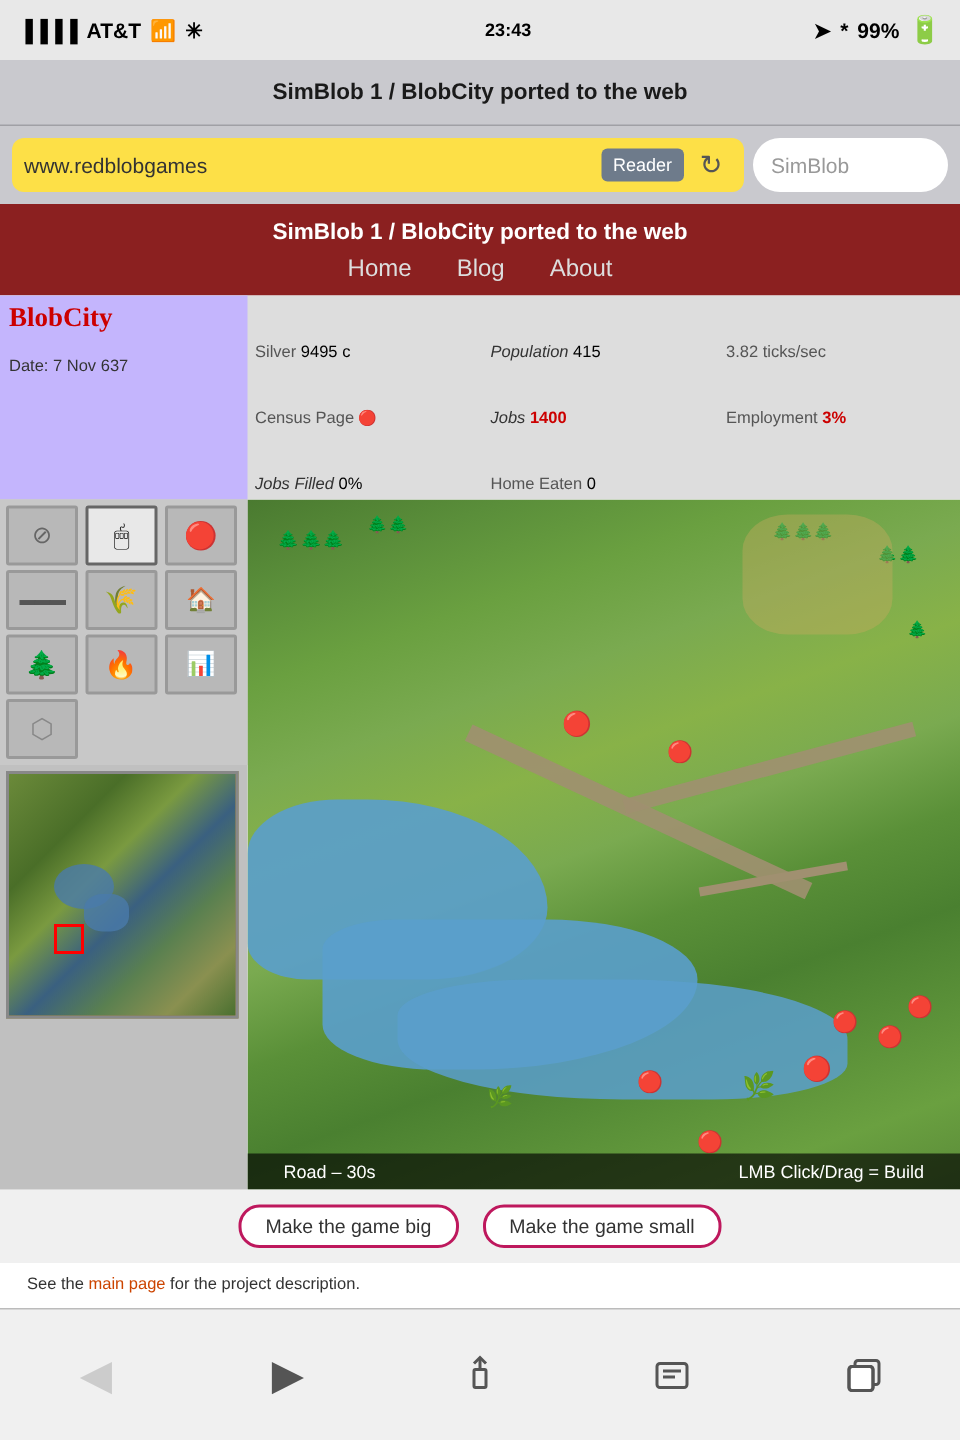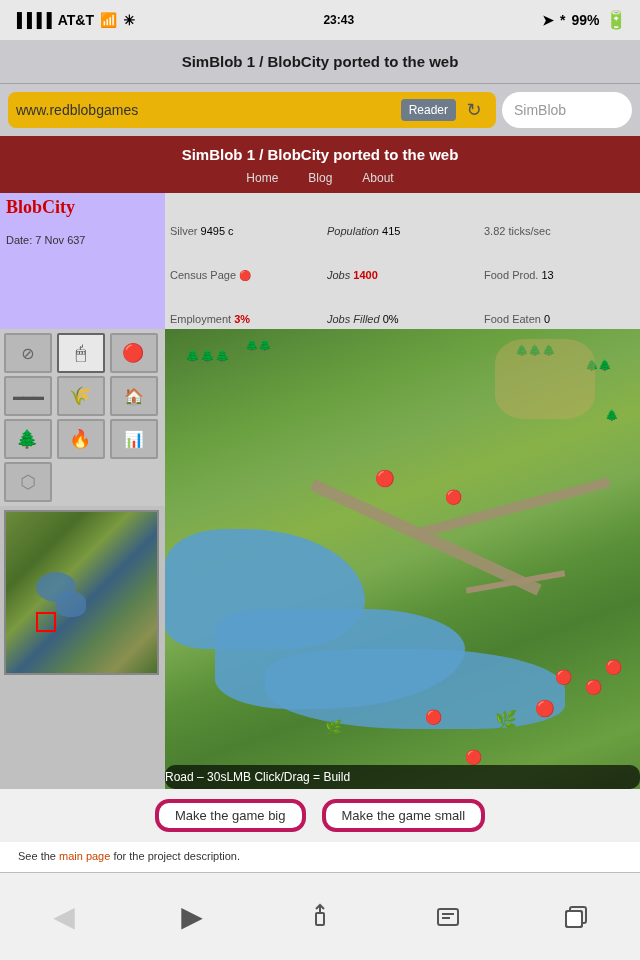--- a/index.html
+++ b/index.html
@@ -20,21 +20,21 @@
       display: flex; align-items: center; justify-content: center;
       border-bottom: 1px solid #a0a0a5;
     }
     #browser-title-bar span { font-size: 15px; font-weight: 600; color: #1a1a1a; }
 
     #address-bar-row {
       background: #c9c9ce; height: 52px;
       display: flex; align-items: center; padding: 6px 8px; gap: 6px;
     }
     .url-box {
-      flex: 1; height: 36px; background: #eab308; border-radius: 8px;
+      flex: 1; height: 36px; background: #fde047; border-radius: 8px;
       display: flex; align-items: center; padding: 0 8px; gap: 4px;
       border: none; font-size: 14px; color: #333;
     }
     .url-text { flex: 1; font-size: 14px; color: #333; }
     .reader-btn {
       background: #6e7b8b; color: white; border: none; border-radius: 4px;
       padding: 4px 8px; font-size: 12px; cursor: pointer;
     }
     .refresh-btn {
       width: 28px; height: 28px; background: none; border: none;
@@ -51,21 +51,21 @@
       width: 640px; background: white;
     }
 
     
     #site-header {
       background: #8b2020; width: 100%; padding: 10px 0 4px;
       display: flex; flex-direction: column; align-items: center;
     }
     #site-title { color: white; font-size: 15px; font-weight: 600; margin-bottom: 4px; }
     #site-nav { display: flex; gap: 30px; padding: 4px 0; }
-    .nav-item { color: #ddd; font-size: 12px; cursor: pointer; }
+    .nav-item { color: #ddd; font-size: 16px; cursor: pointer; }
 
     
     #game-info {
       background: #ddd; display: flex; width: 100%;
     }
     #left-panel { width: 165px; background: #c4b5fd; padding: 4px 6px; flex-shrink: 0; }
     .blob-city-logo { color: #cc0000; font-size: 18px; font-weight: bold; font-family: Georgia, serif; }
     .date-text { font-size: 11px; color: #333; margin-top: 16px; }
     #right-stats { flex: 1; display: grid; grid-template-columns: 1fr 1fr 1fr; font-size: 11px; padding: 2px; }
     .stat-cell { padding: 2px 3px; margin-top: 28px; }
@@ -86,21 +86,21 @@
     .tool-btn.active { background: #e8e8e8; border-color: #666; }
 
     #minimap { width: 155px; height: 165px; background: #8a7a3a; margin: 4px; overflow: hidden; position: relative; border: 2px solid #888; }
 
     #game-map { flex: 1; position: relative; overflow: hidden; }
     #game-buttons {
       display: flex; justify-content: center; gap: 16px; padding: 10px 0;
       background: #f0f0f0;
     }
     .game-size-btn {
-      background: white; border: 4px solid #be185d; border-radius: 14px;
+      background: white; border: 2px solid #be185d; border-radius: 14px;
       padding: 5px 16px; font-size: 13px; cursor: pointer; color: #333;
     }
     #description-text {
       padding: 8px 18px; font-size: 11px; color: #333; text-align: left;
     }
     .main-link { color: #cc4400; text-decoration: none; }
     #how-to-play { padding: 8px 16px; font-size: 17px; font-weight: bold; color: #111; }
 
     
     #browser-toolbar {
@@ -188,35 +188,31 @@
         </div>
 
         <div class="stat-cell" style="display:flex;align-items:center;gap:3px;">
           <span class="stat-label">Census Page </span>
           <span style="color:red;font-size:10px;">🔴</span>
         </div>
         <div class="stat-cell">
           <span class="stat-label-italic">Jobs </span>
           <span class="stat-value">1400</span>
         </div>
-        <div class="stat-cell">
-          <span class="stat-label">Food Prod. </span>
-          <span class="stat-value-black">13</span>
-        </div>
 
         <div class="stat-cell">
           <span class="stat-label">Employment </span>
           <span class="stat-value">3%</span>
         </div>
         <div class="stat-cell">
           <span class="stat-label-italic">Jobs Filled </span>
           <span class="stat-value-black">0%</span>
         </div>
         <div class="stat-cell">
-          <span class="stat-label">Food Eaten </span>
+          <span class="stat-label">Home Eaten </span>
           <span class="stat-value-black">0</span>
         </div>
       </div>
     </div>
 
     <div id="game-container">
 
       <div id="left-tools">
         <div id="toolbar">
 
@@ -286,21 +282,21 @@
           <div style="position:absolute;left:440px;top:330px;font-size:14px;">🔴</div>
 
           <div style="position:absolute;left:330px;top:380px;font-size:18px;color:#3a8a30;">🌿</div>
           <div style="position:absolute;left:160px;top:390px;font-size:14px;color:#3a8a30;">🌿</div>
 
           <div style="position:absolute;left:350px;top:200px;width:6px;height:100px;
             background:#a09070;transform:rotate(80deg);transform-origin:0 50%;"></div>
         </div>
 
         <div id="game-status-bar" style="position:absolute;bottom:0;left:0;right:0;background:rgba(0,0,0,0.65);
-          color:white;font-size:12px;padding:5px 0;display:flex;border-radius:10px;">
+          color:white;font-size:12px;padding:5px 24px;display:flex;justify-content:space-between;">
           <span>Road – 30s</span>
           <span>LMB Click/Drag = Build</span>
         </div>
       </div>
 
     </div>
 
     <div id="game-buttons">
       <button class="game-size-btn">Make the game big</button>
       <button class="game-size-btn">Make the game small</button>

